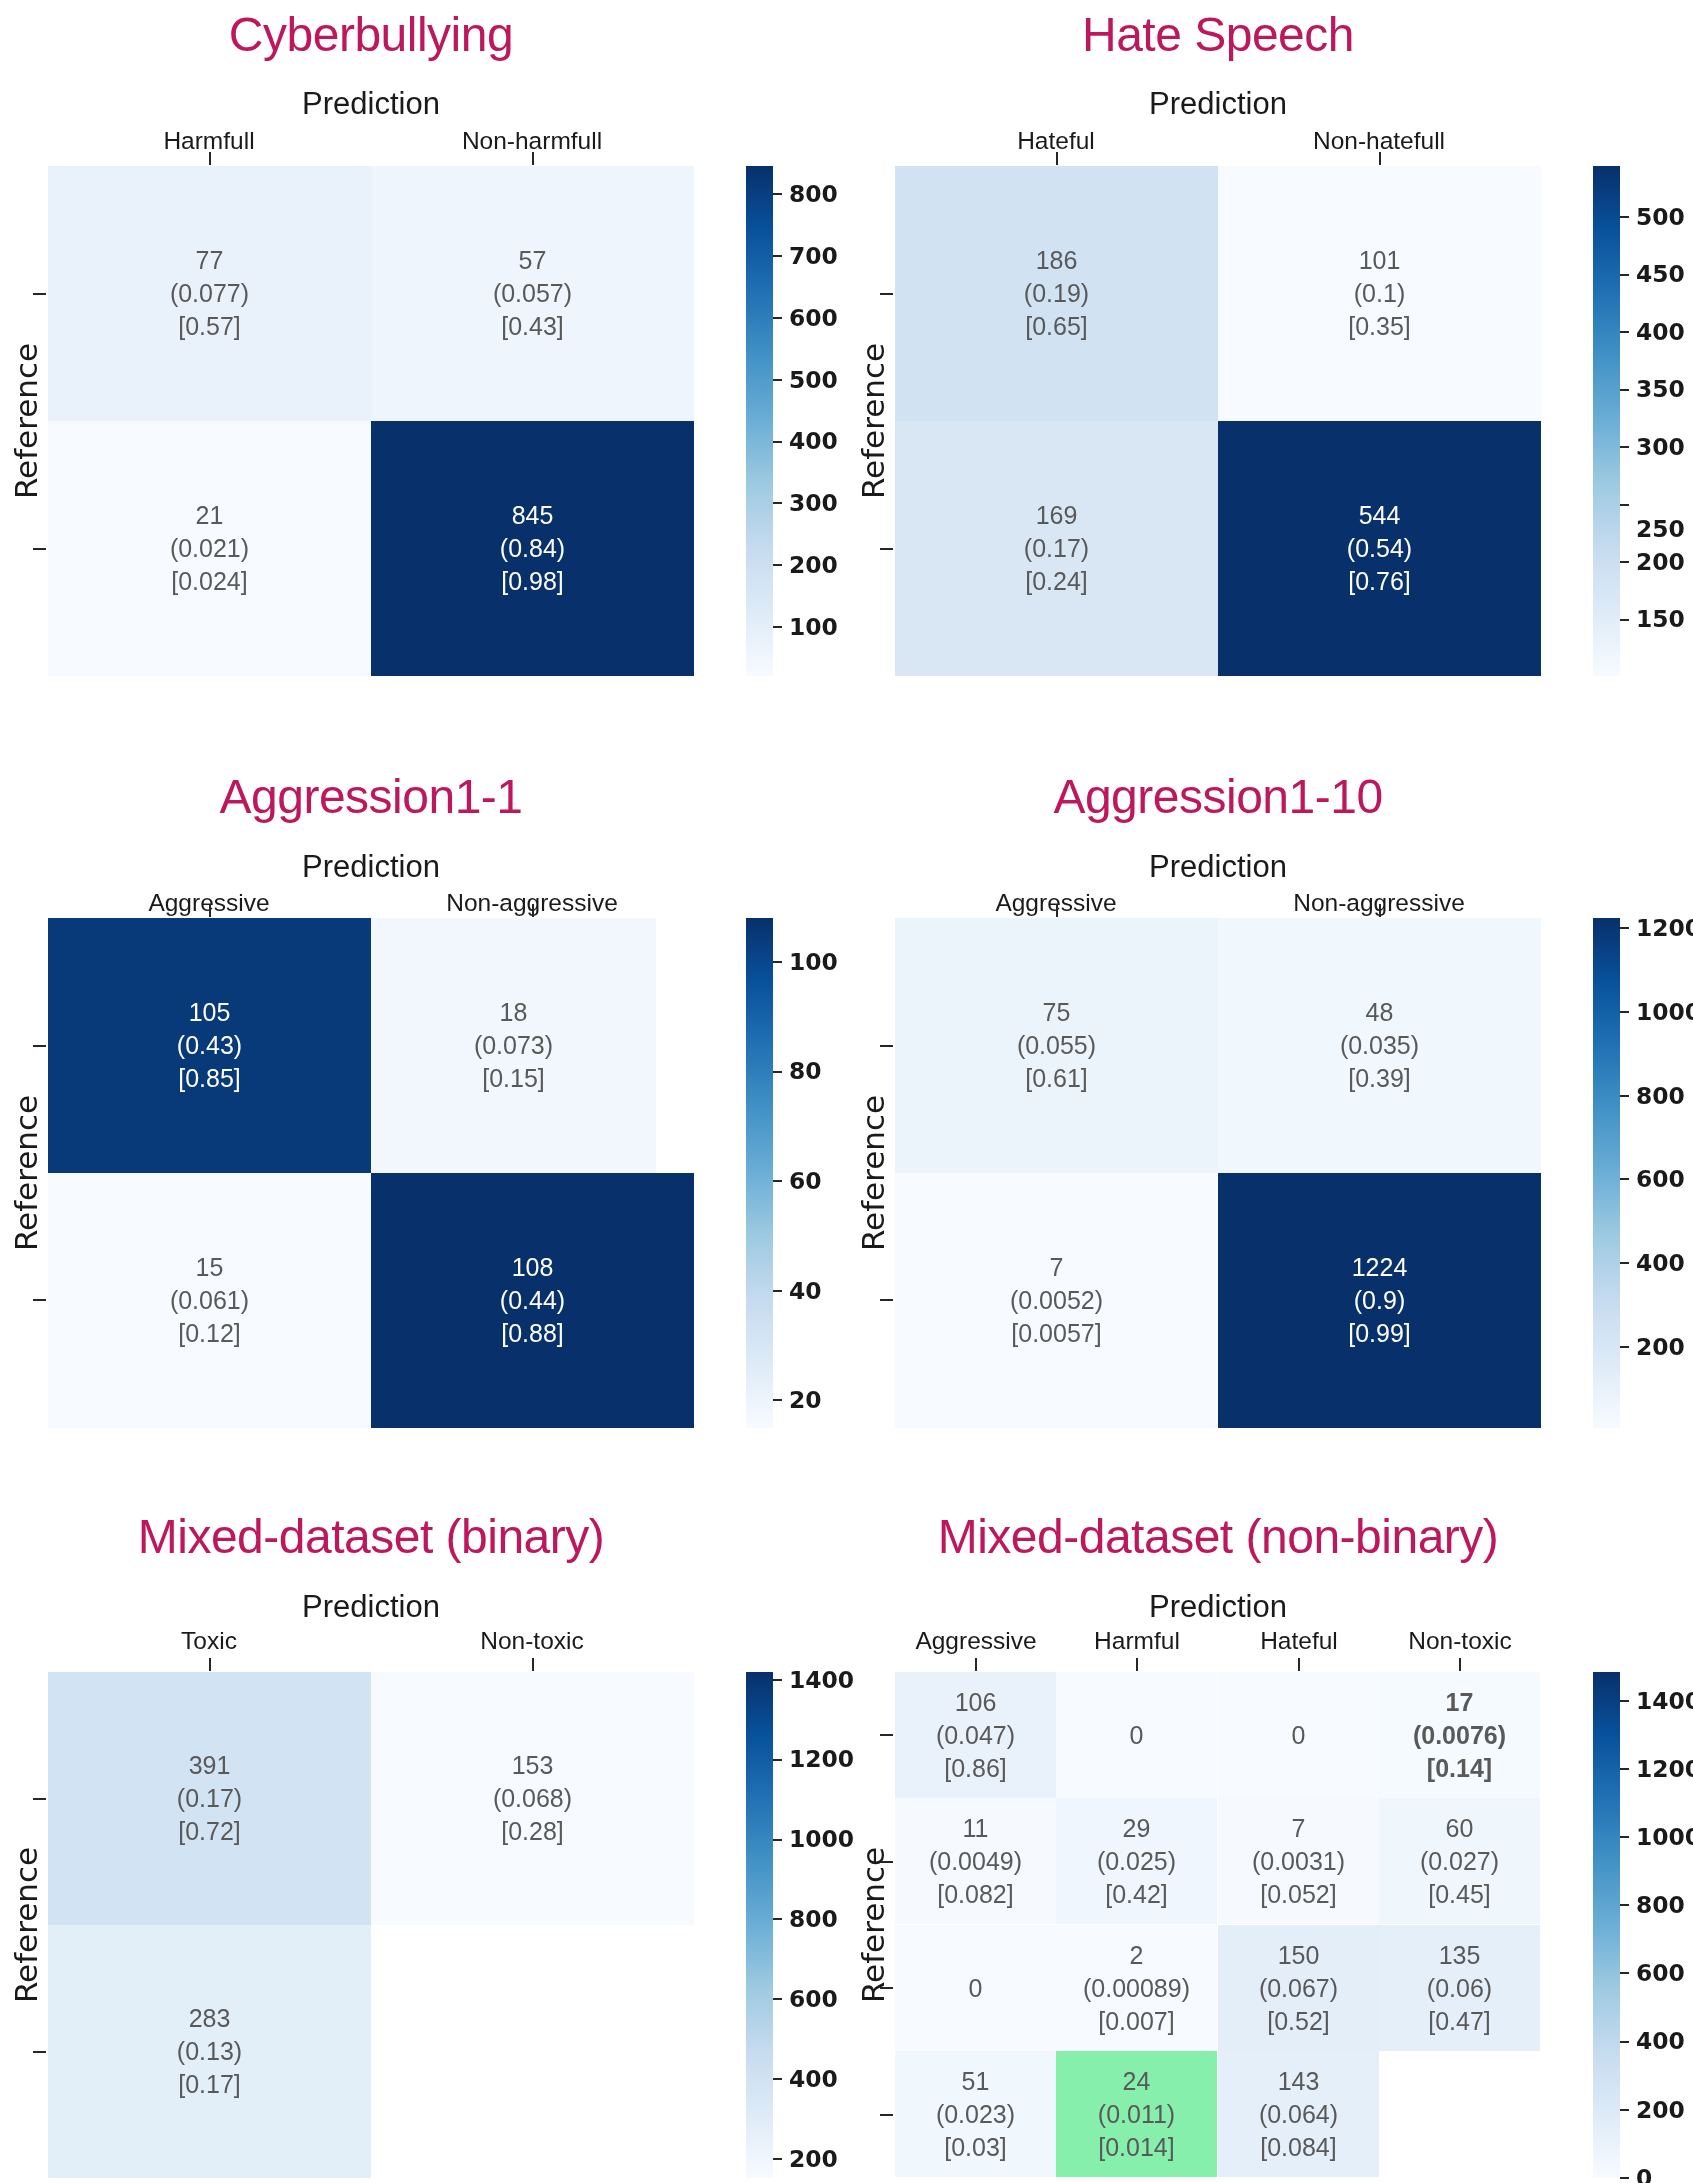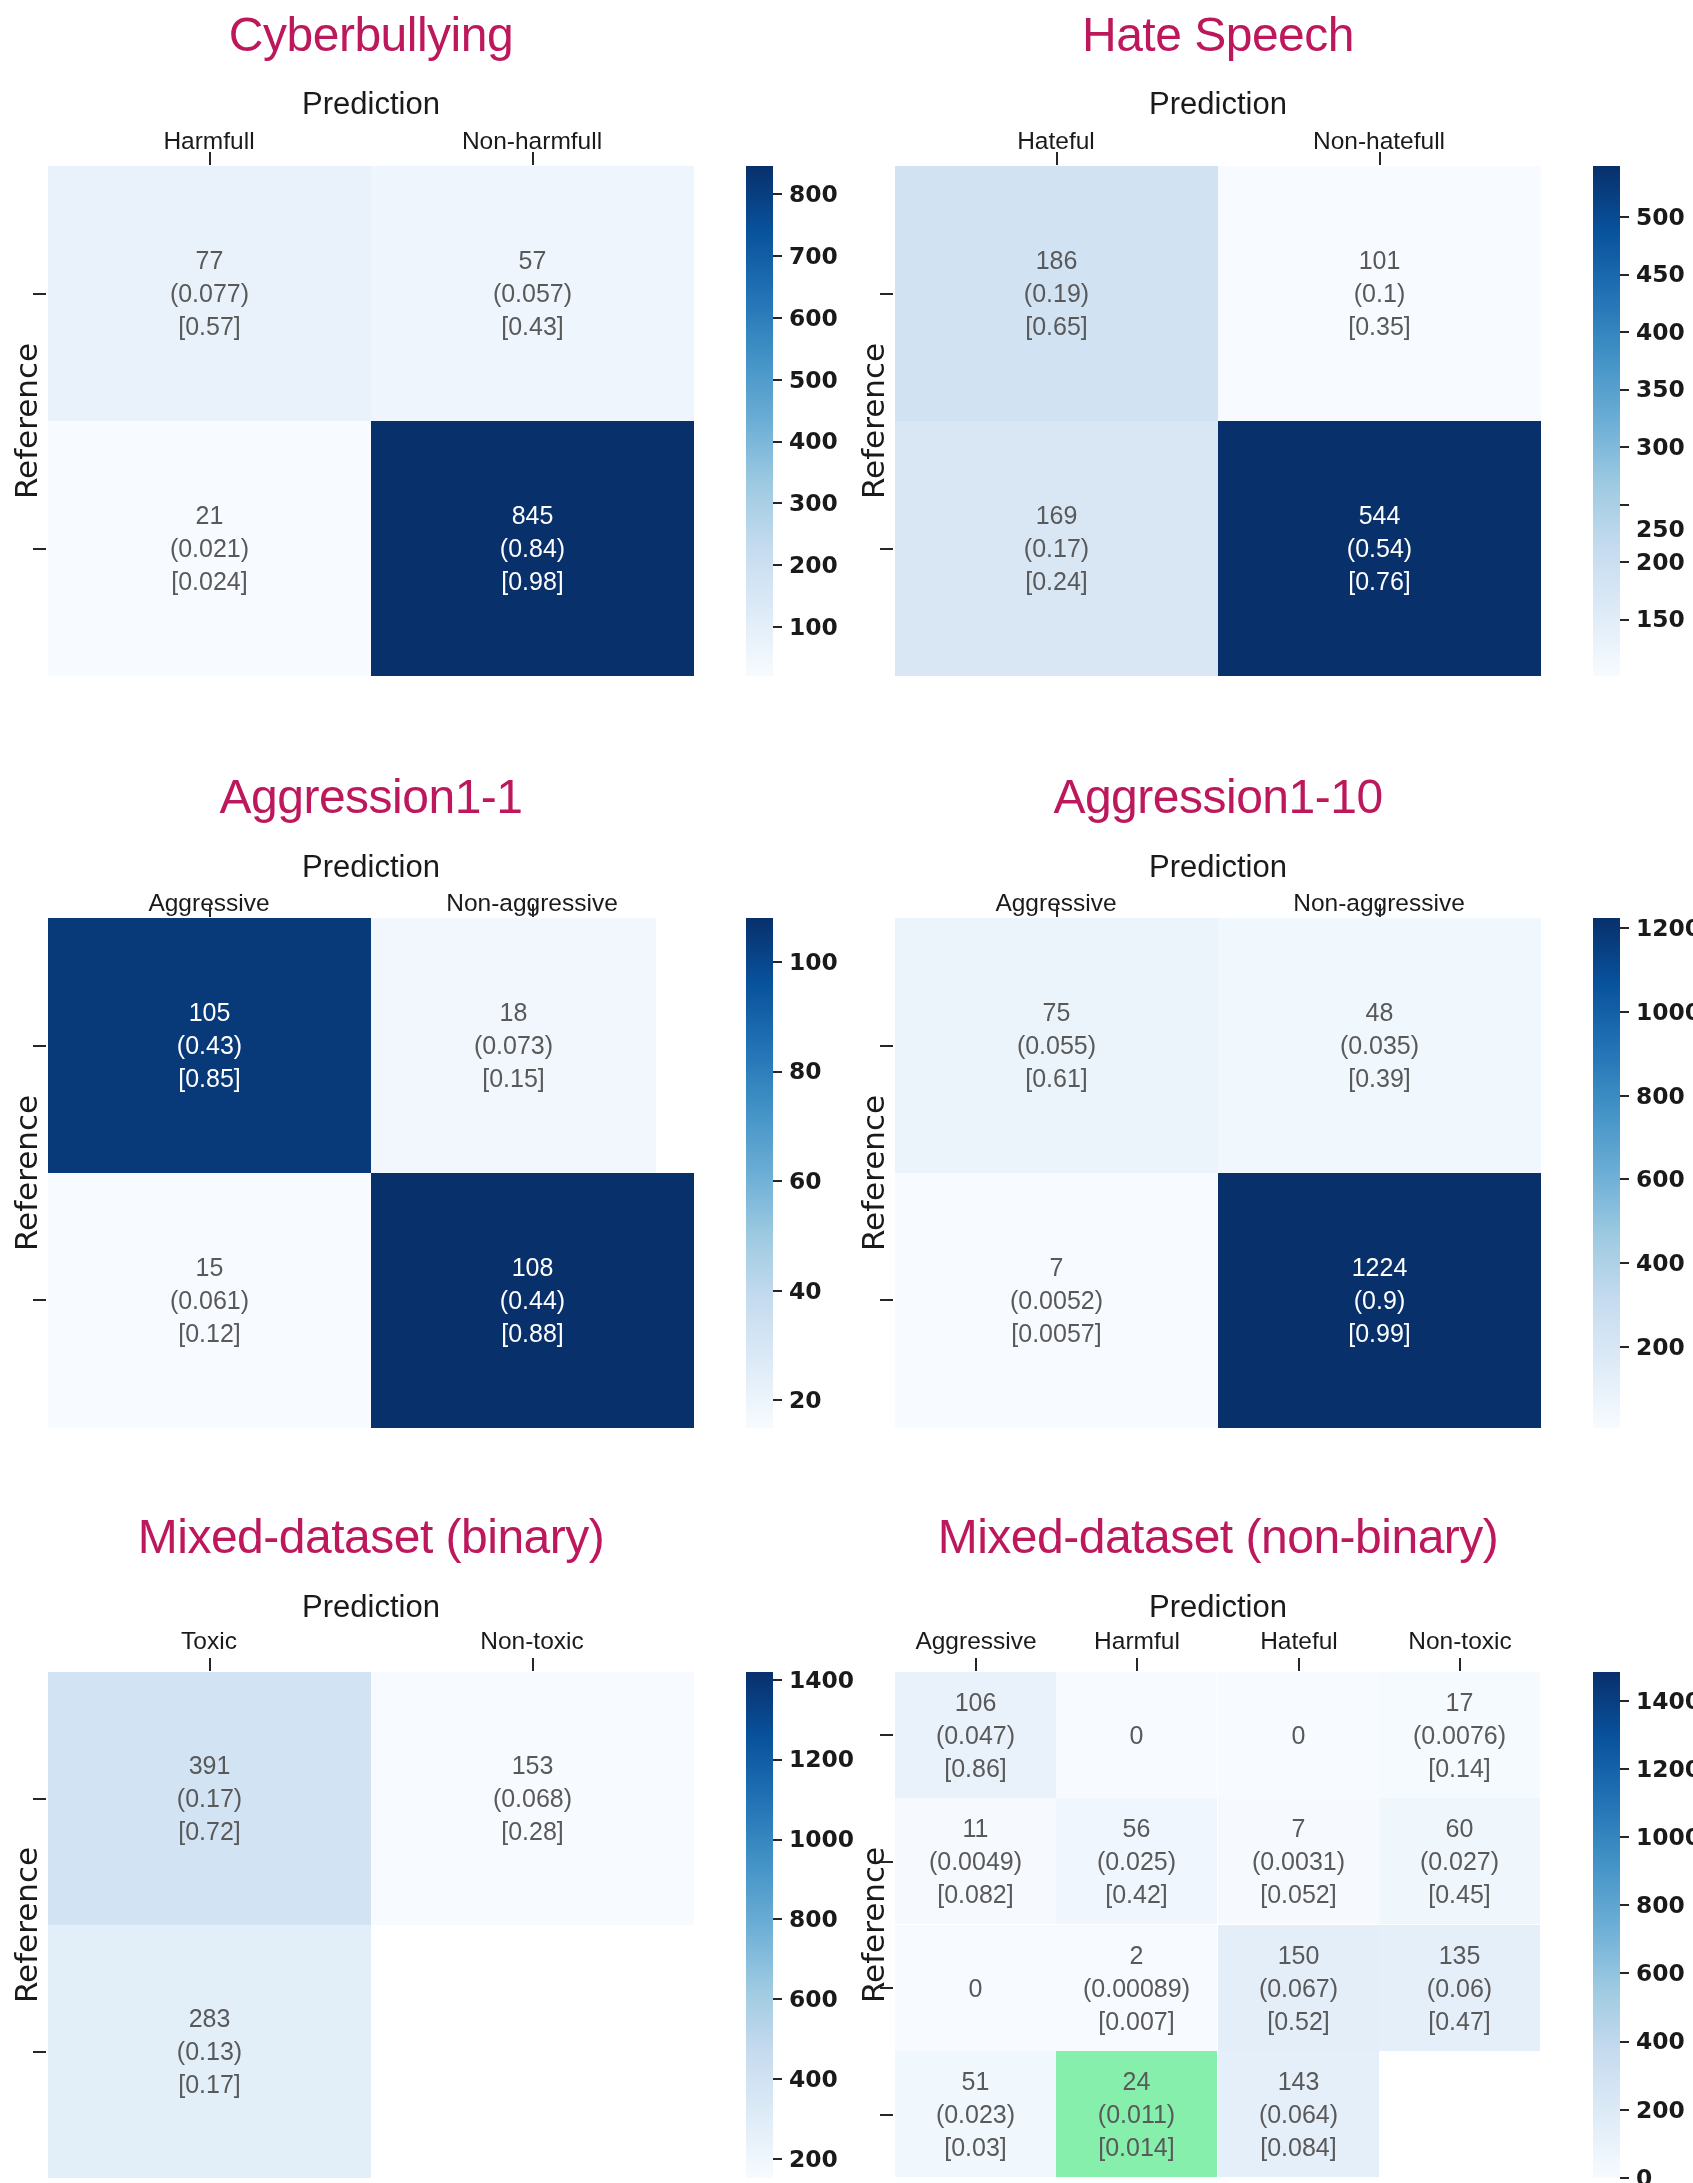--- a/index.html
+++ b/index.html
@@ -303,32 +303,32 @@
           <div class="cell-line">106</div>
           <div class="cell-line">(0.047)</div>
           <div class="cell-line">[0.86]</div>
         </div>
         <div class="matrix-cell" style="left: 161px; top: 0px; width: 161px; height: 126px; background: rgb(247, 251, 255); color: rgb(89, 89, 89);">
           <div class="cell-line">0</div>
         </div>
         <div class="matrix-cell" style="left: 323px; top: 0px; width: 161px; height: 126px; background: rgb(247, 251, 255); color: rgb(89, 89, 89);">
           <div class="cell-line">0</div>
         </div>
-        <div class="matrix-cell" style="left: 484px; top: 0px; width: 161px; height: 126px; background: rgb(245, 250, 254); color: rgb(89, 89, 89);">
+        <div class="matrix-cell" style="left: 484px; top: 0px; width: 161px; height: 126px; background: rgb(245, 250, 254); color: rgb(89, 89, 89); font-weight: bold;">
           <div class="cell-line">17</div>
           <div class="cell-line">(0.0076)</div>
           <div class="cell-line">[0.14]</div>
         </div>
         <div class="matrix-cell" style="left: 0px; top: 126px; width: 161px; height: 126px; background: rgb(246, 250, 255); color: rgb(89, 89, 89);">
           <div class="cell-line">11</div>
           <div class="cell-line">(0.0049)</div>
           <div class="cell-line">[0.082]</div>
         </div>
         <div class="matrix-cell" style="left: 161px; top: 126px; width: 161px; height: 126px; background: rgb(239, 246, 253); color: rgb(89, 89, 89);">
-          <div class="cell-line">56</div>
+          <div class="cell-line">29</div>
           <div class="cell-line">(0.025)</div>
           <div class="cell-line">[0.42]</div>
         </div>
         <div class="matrix-cell" style="left: 323px; top: 126px; width: 161px; height: 126px; background: rgb(246, 250, 255); color: rgb(89, 89, 89);">
           <div class="cell-line">7</div>
           <div class="cell-line">(0.0031)</div>
           <div class="cell-line">[0.052]</div>
         </div>
         <div class="matrix-cell" style="left: 484px; top: 126px; width: 161px; height: 126px; background: rgb(239, 246, 252); color: rgb(89, 89, 89);">
           <div class="cell-line">60</div>

